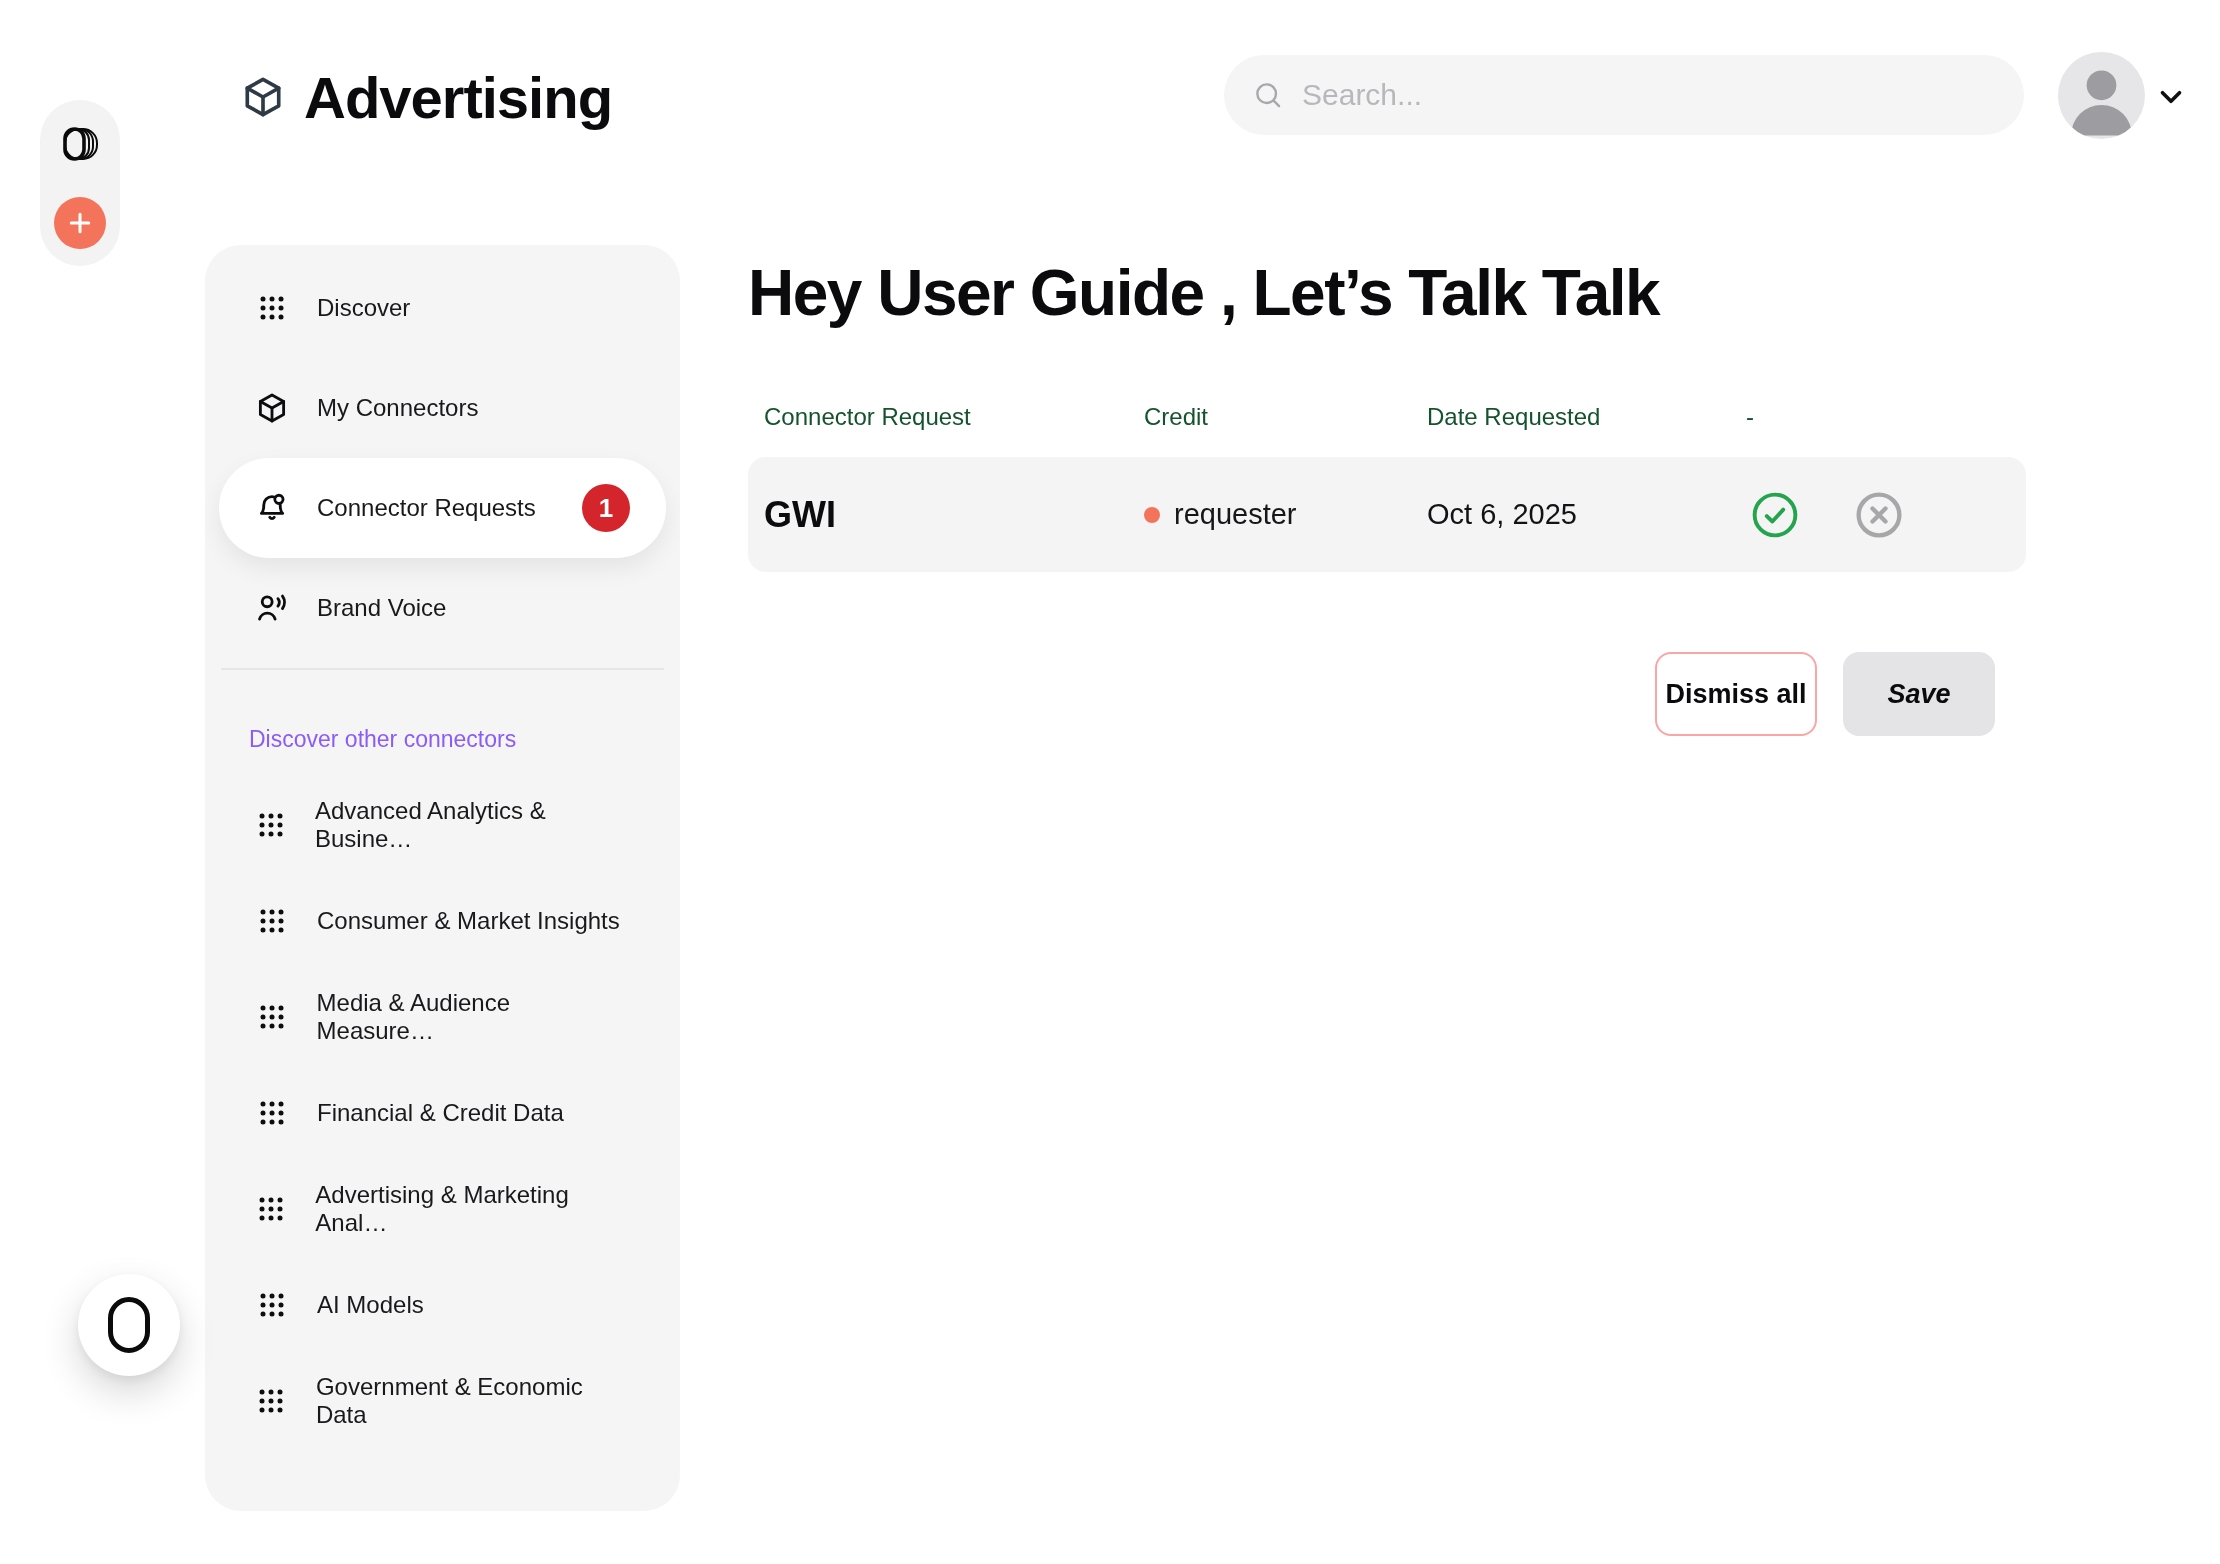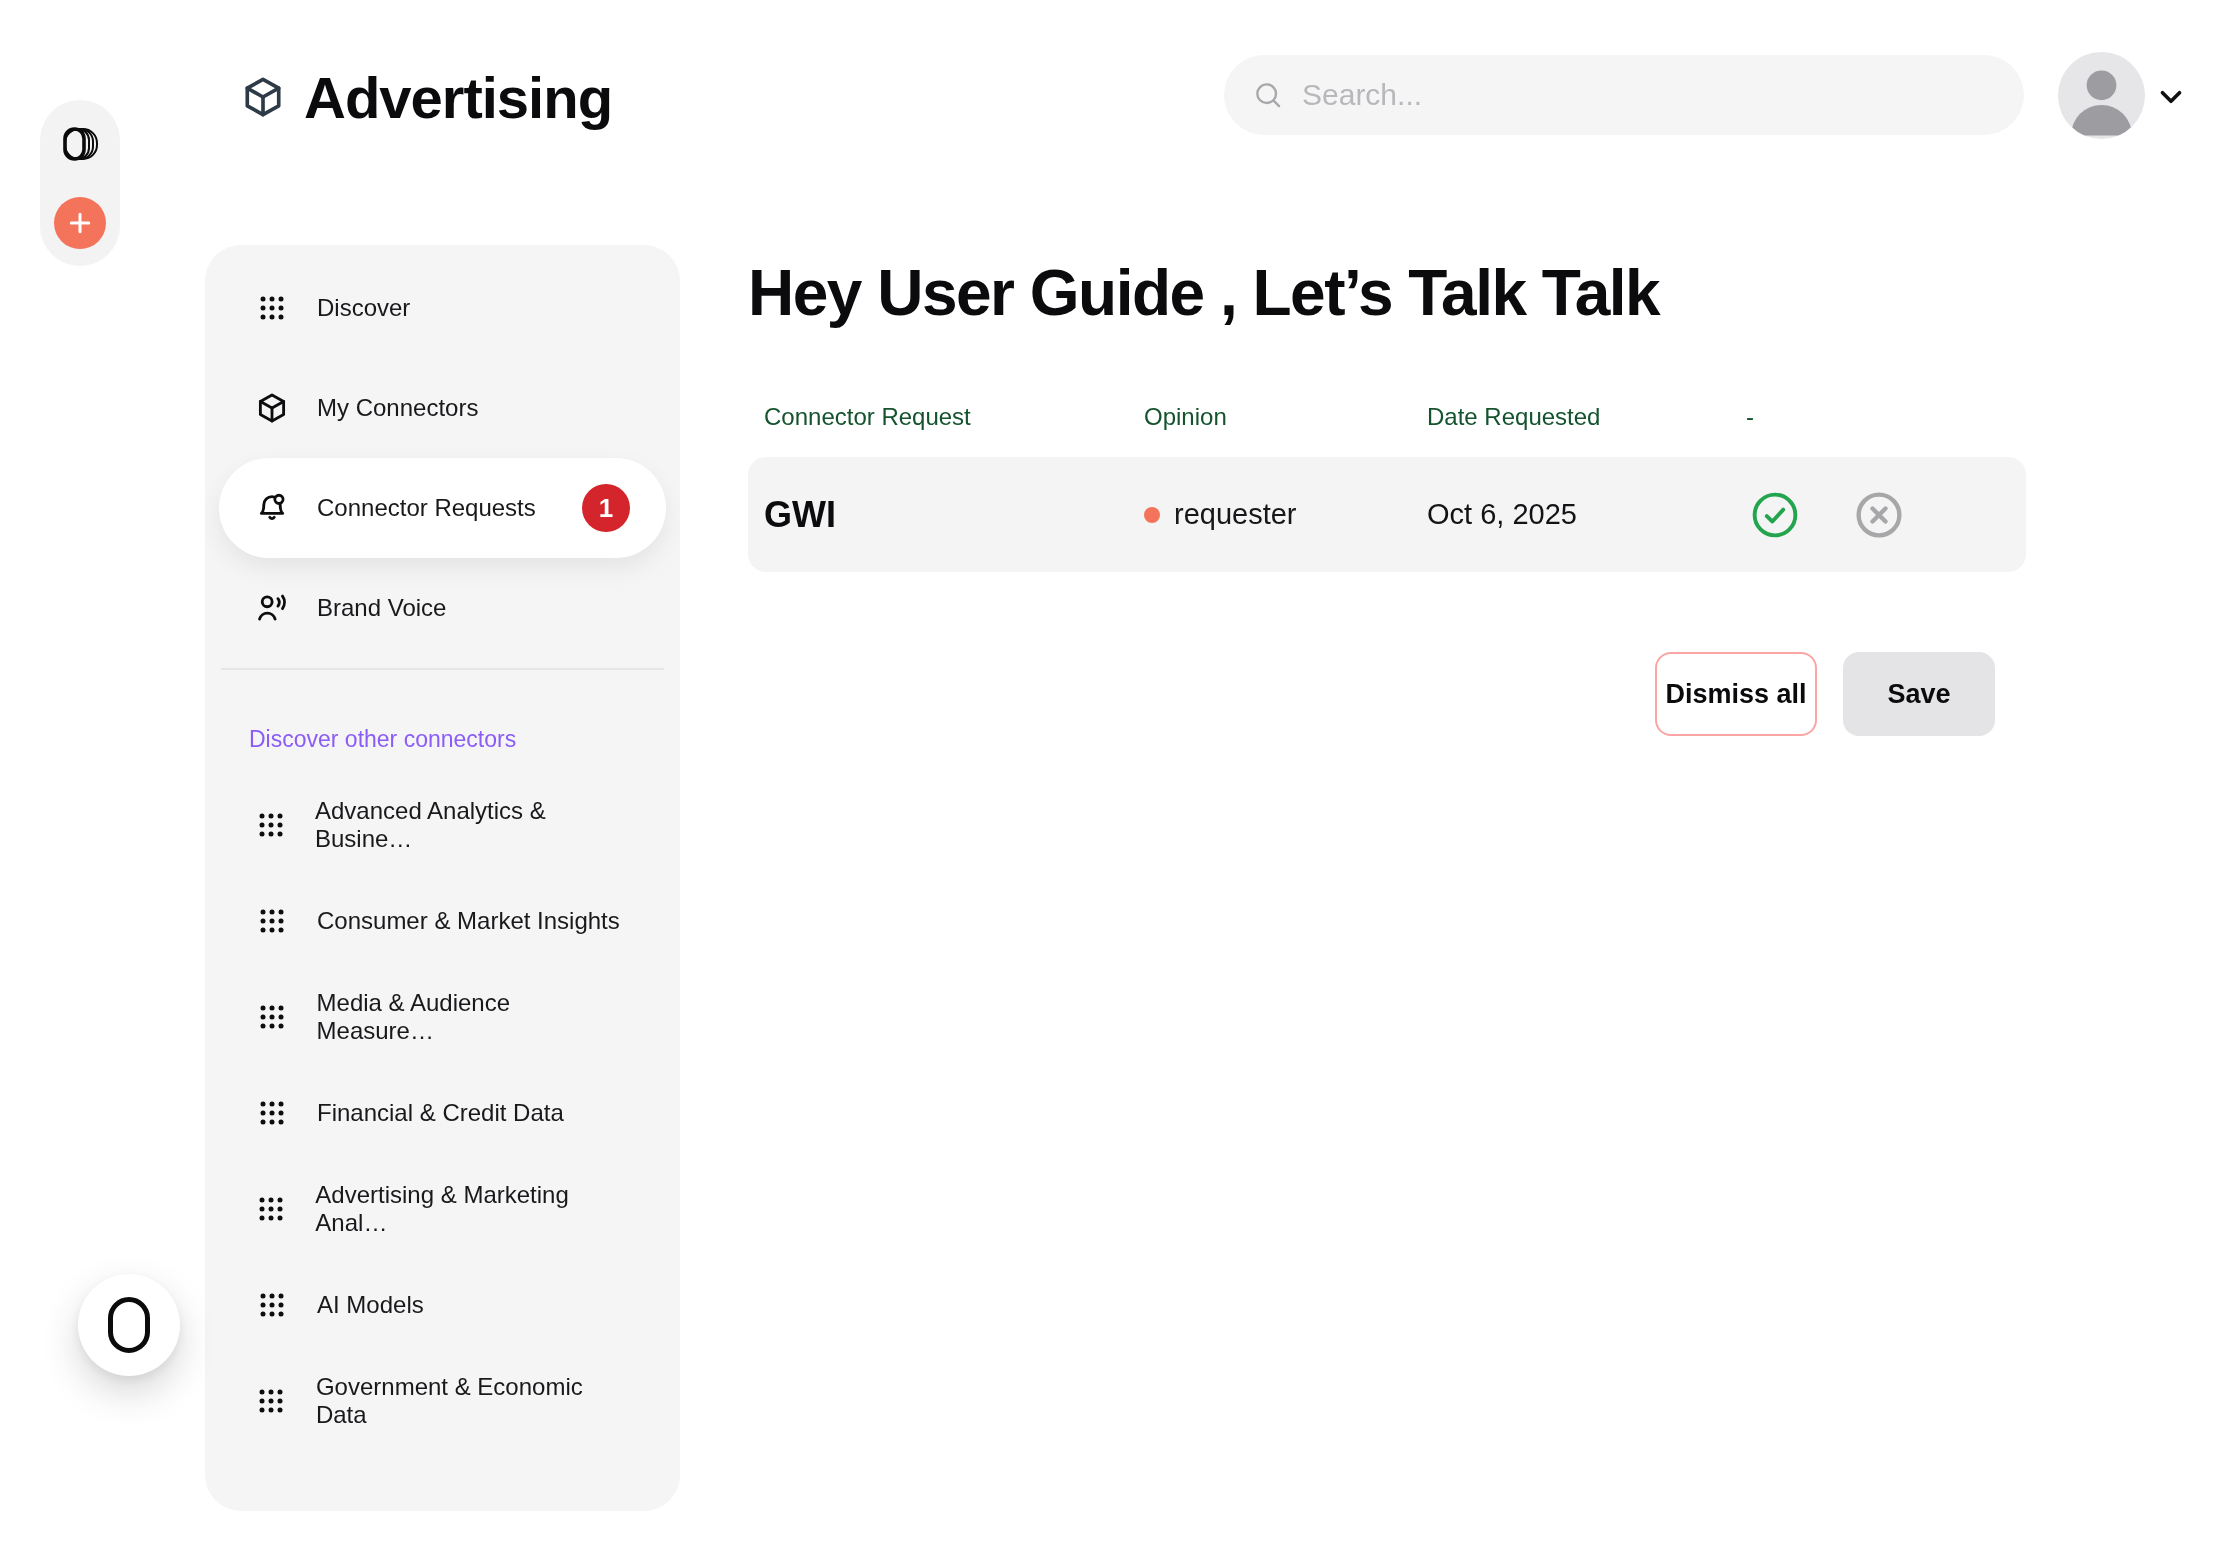--- a/index.html
+++ b/index.html
@@ -66,21 +66,21 @@
   .cell-date { font-size:29px; color:#131316; }
   .cell-actions { display:flex; gap:52px; padding-left:3px; }
   .icon-btn { width:52px; height:52px; border:none; background:transparent; padding:0; cursor:pointer; }
   .icon-btn svg { width:52px; height:52px; display:block; }
 
   .actions { position:absolute; left:748px; top:652px; width:1278px;
              display:flex; justify-content:flex-end; gap:26px; padding-right:31px; }
   .btn { height:84px; border-radius:16px; font-family:inherit; font-size:27px; font-weight:700;
          color:#0b0b0d; cursor:pointer; }
   .btn.ghost { width:162px; background:#fff; border:2px solid #fca5a5; }
-  .btn.solid { width:152px; background:#e4e4e6; border:none; }
+  .btn.solid { width:152px; background:#e4e4e6; border:none;font-style:italic; }
 
   
   .fab { position:absolute; left:78px; top:1274px; width:102px; height:102px; border-radius:50%;
          background:#fff; box-shadow:0 16px 38px rgba(0,0,0,.16), 0 4px 10px rgba(0,0,0,.06);
          display:flex; align-items:center; justify-content:center; cursor:pointer; }
 </style>
 </head>
 <body>
 
 <div class="screen">
@@ -303,21 +303,21 @@
         <span class="si-label">Government &amp; Economic Data</span>
       </div>
     </div>
   </nav>
 
   <h2 class="heading">Hey User Guide , Let’s Talk Talk</h2>
 
   <section class="table">
     <div class="thead">
       <span>Connector Request</span>
-      <span>Opinion</span>
+      <span>Credit</span>
       <span>Date Requested</span>
       <span>-</span>
     </div>
     <div class="trow">
       <span class="cell-connector">GWI</span>
       <span class="cell-member">
         <i class="dot"></i>
         <span>requester</span>
       </span>
       <span class="cell-date">Oct 6, 2025</span>

